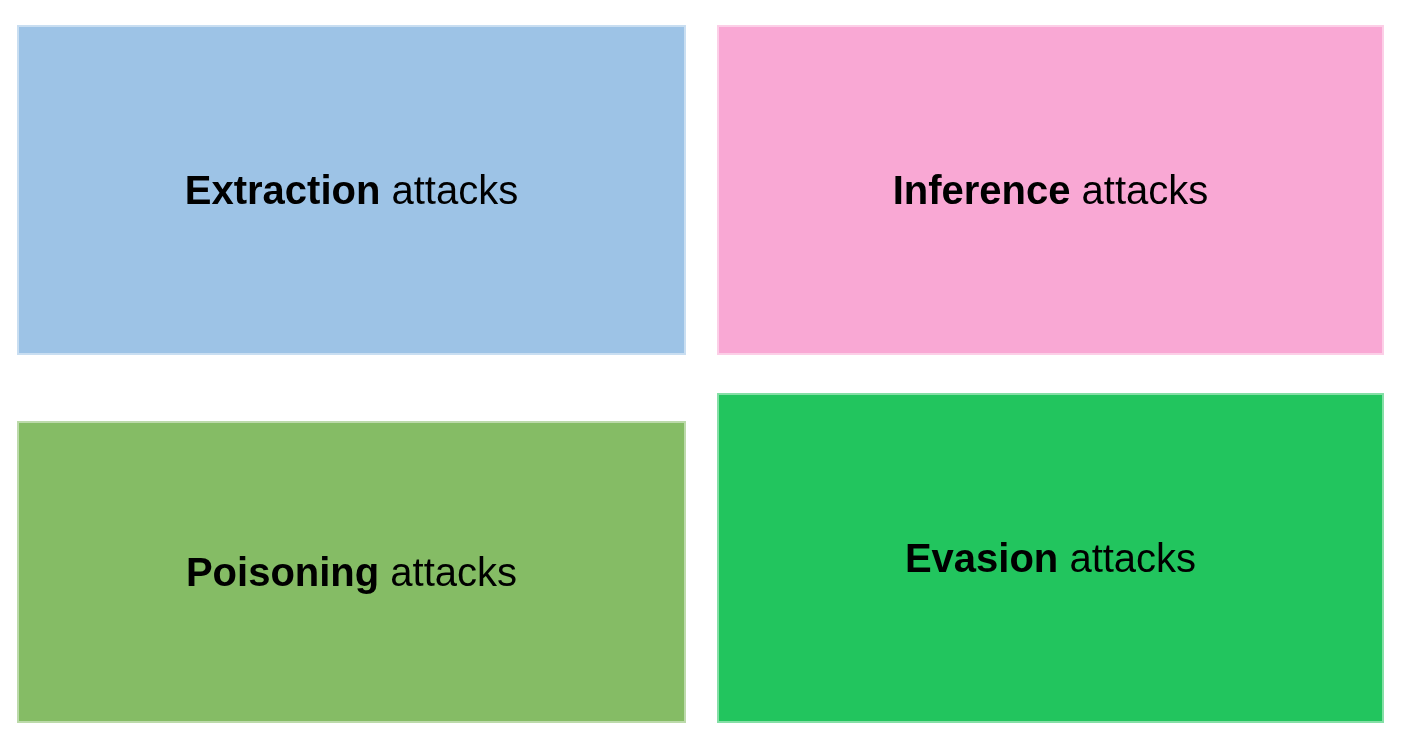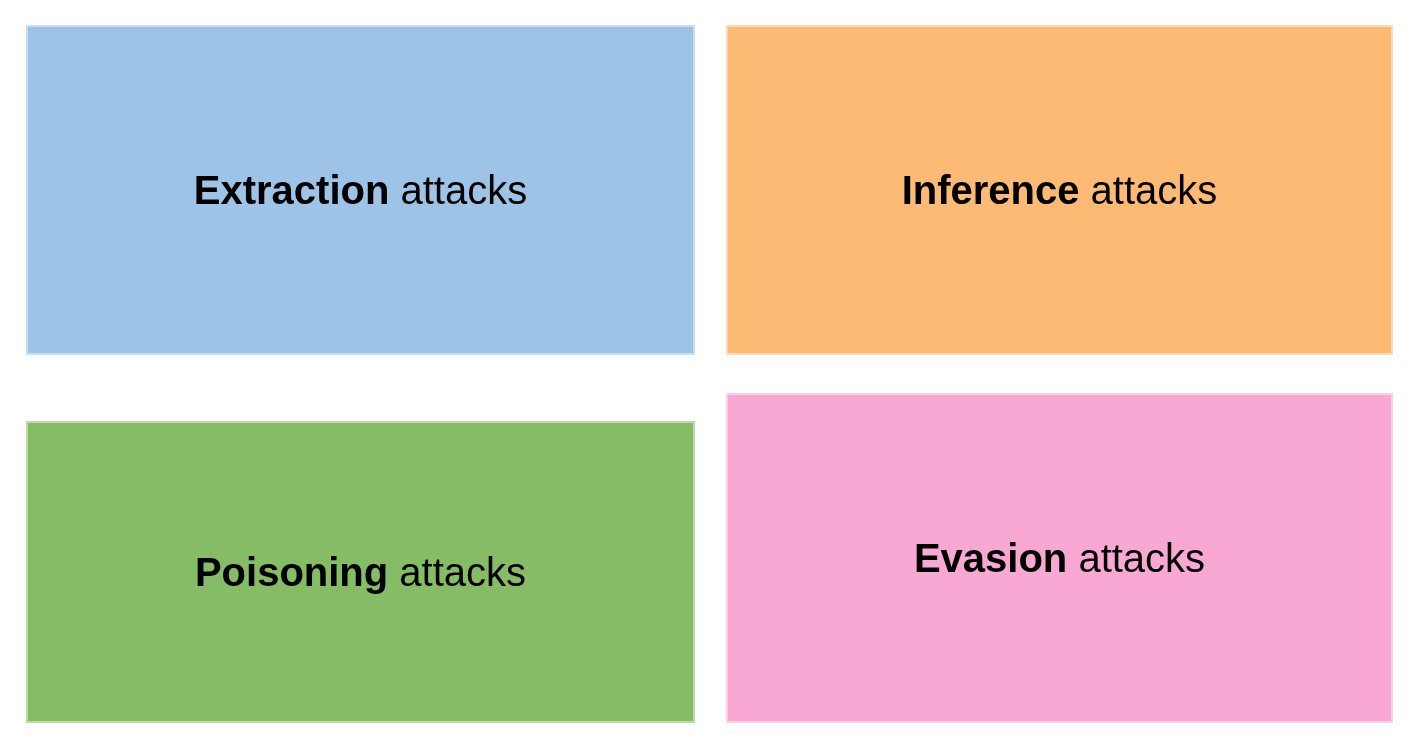--- a/index.html
+++ b/index.html
@@ -6,21 +6,21 @@
     margin: 0;
     padding: 0;
     background: #ffffff;
   }
   .canvas {
     position: relative;
     width: 1414px;
     height: 742px;
     background: #ffffff;
     box-sizing: border-box;
-    padding: 25px 24px 19px 26px;
+    padding: 25px 24px 19px 17px;
     font-family: "Liberation Sans", sans-serif;
   }
   .grid {
     display: grid;
     grid-template-columns: 669px 667px;
     grid-template-rows: 330px 330px;
     column-gap: 31px;
     row-gap: 38px;
   }
   .box {
@@ -47,35 +47,35 @@
 
 <div class="canvas">
   <div class="grid">
 
     <div class="box" style="background-color: rgb(157, 195, 230);">
       <div>
         <span class="bold-part">Extraction</span><span> attacks</span>
       </div>
     </div>
 
-    <div class="box" style="background-color: #fdba74;">
+    <div class="box" style="background-color: #f9a8d4;">
       <div>
         <span class="bold-part">Inference</span><span> attacks</span>
       </div>
 
     </div>
 
     <div class="box" style="background-color: rgb(133, 188, 101); margin-top: 28px;">
       <div>
         <span class="bold-part">Poisoning</span><span> attacks</span>
       </div>
 
     </div>
 
-    <div class="box" style="background-color: #f9a8d4; text-align: right;">
+    <div class="box" style="background-color: #22c55e; text-align: right;">
       <div>
         <span class="bold-part">Evasion</span><span> attacks</span>
       </div>
 
     </div>
 
   </div>
 </div>
 
 </body></html>

